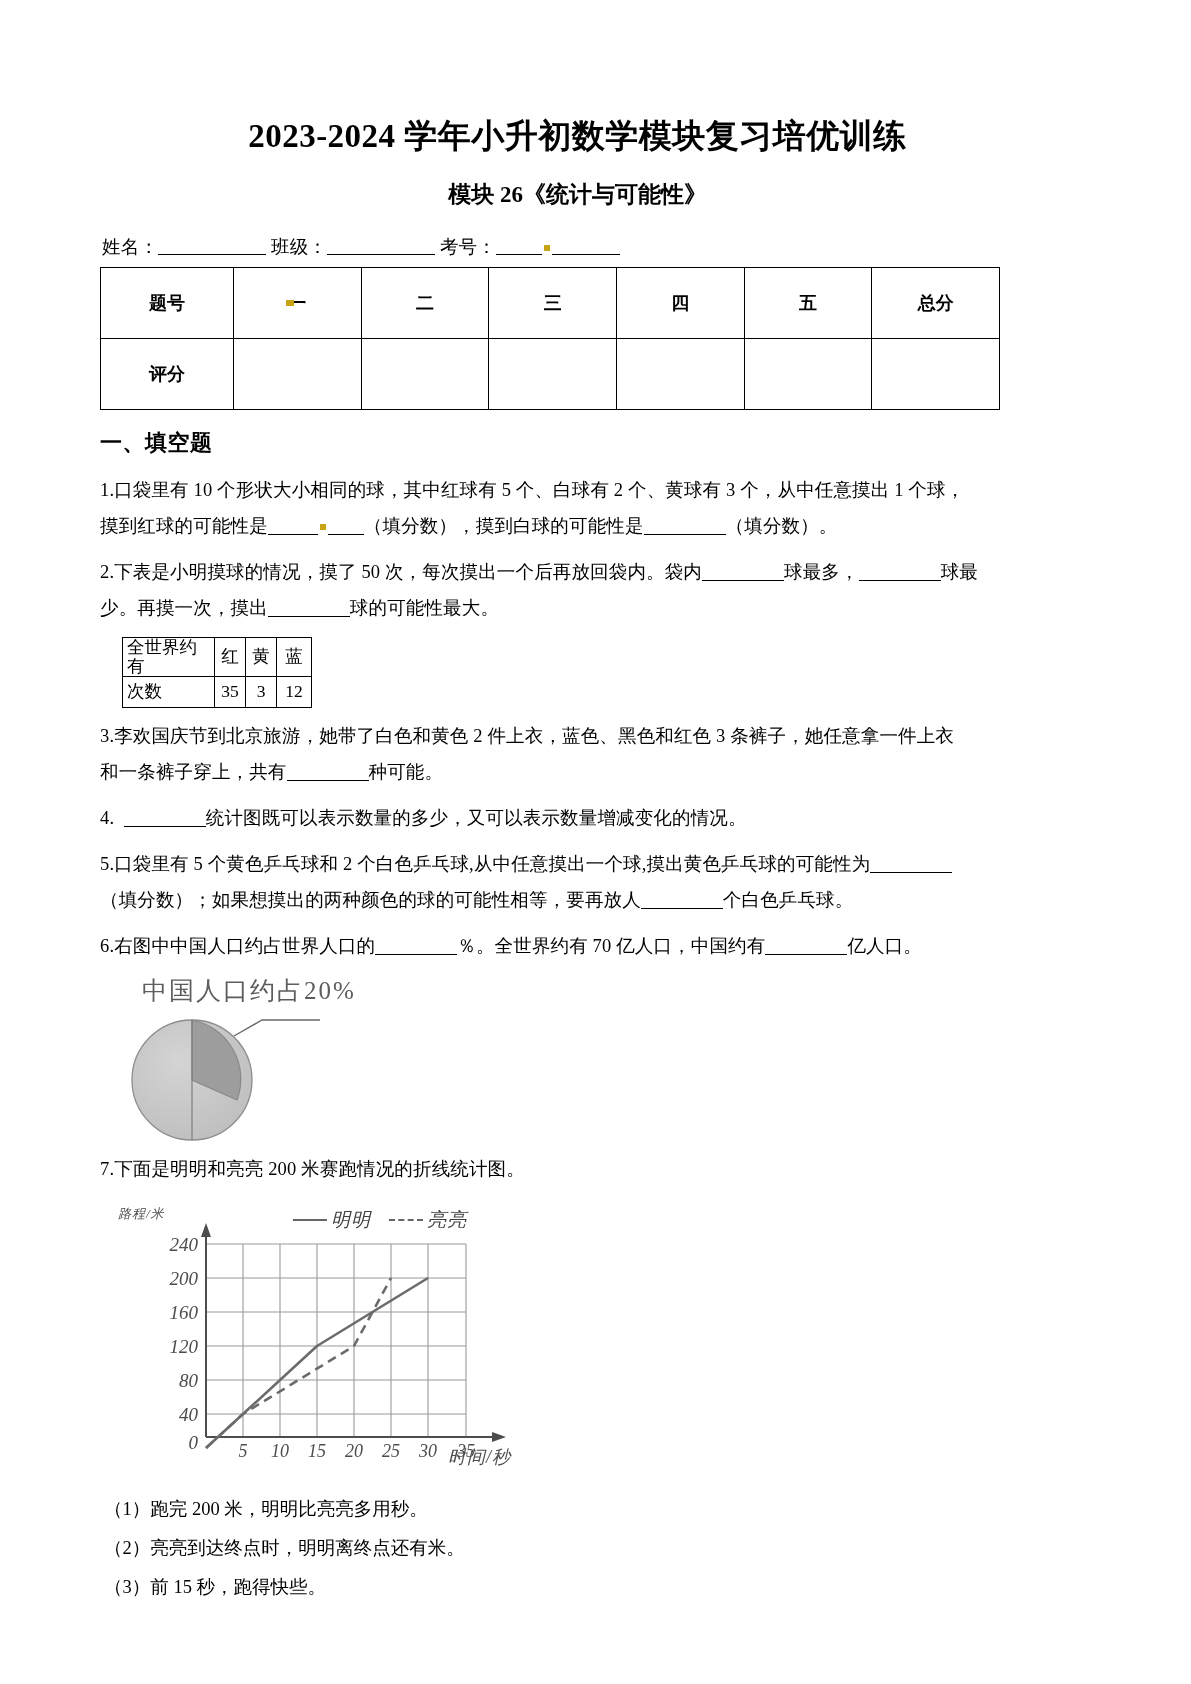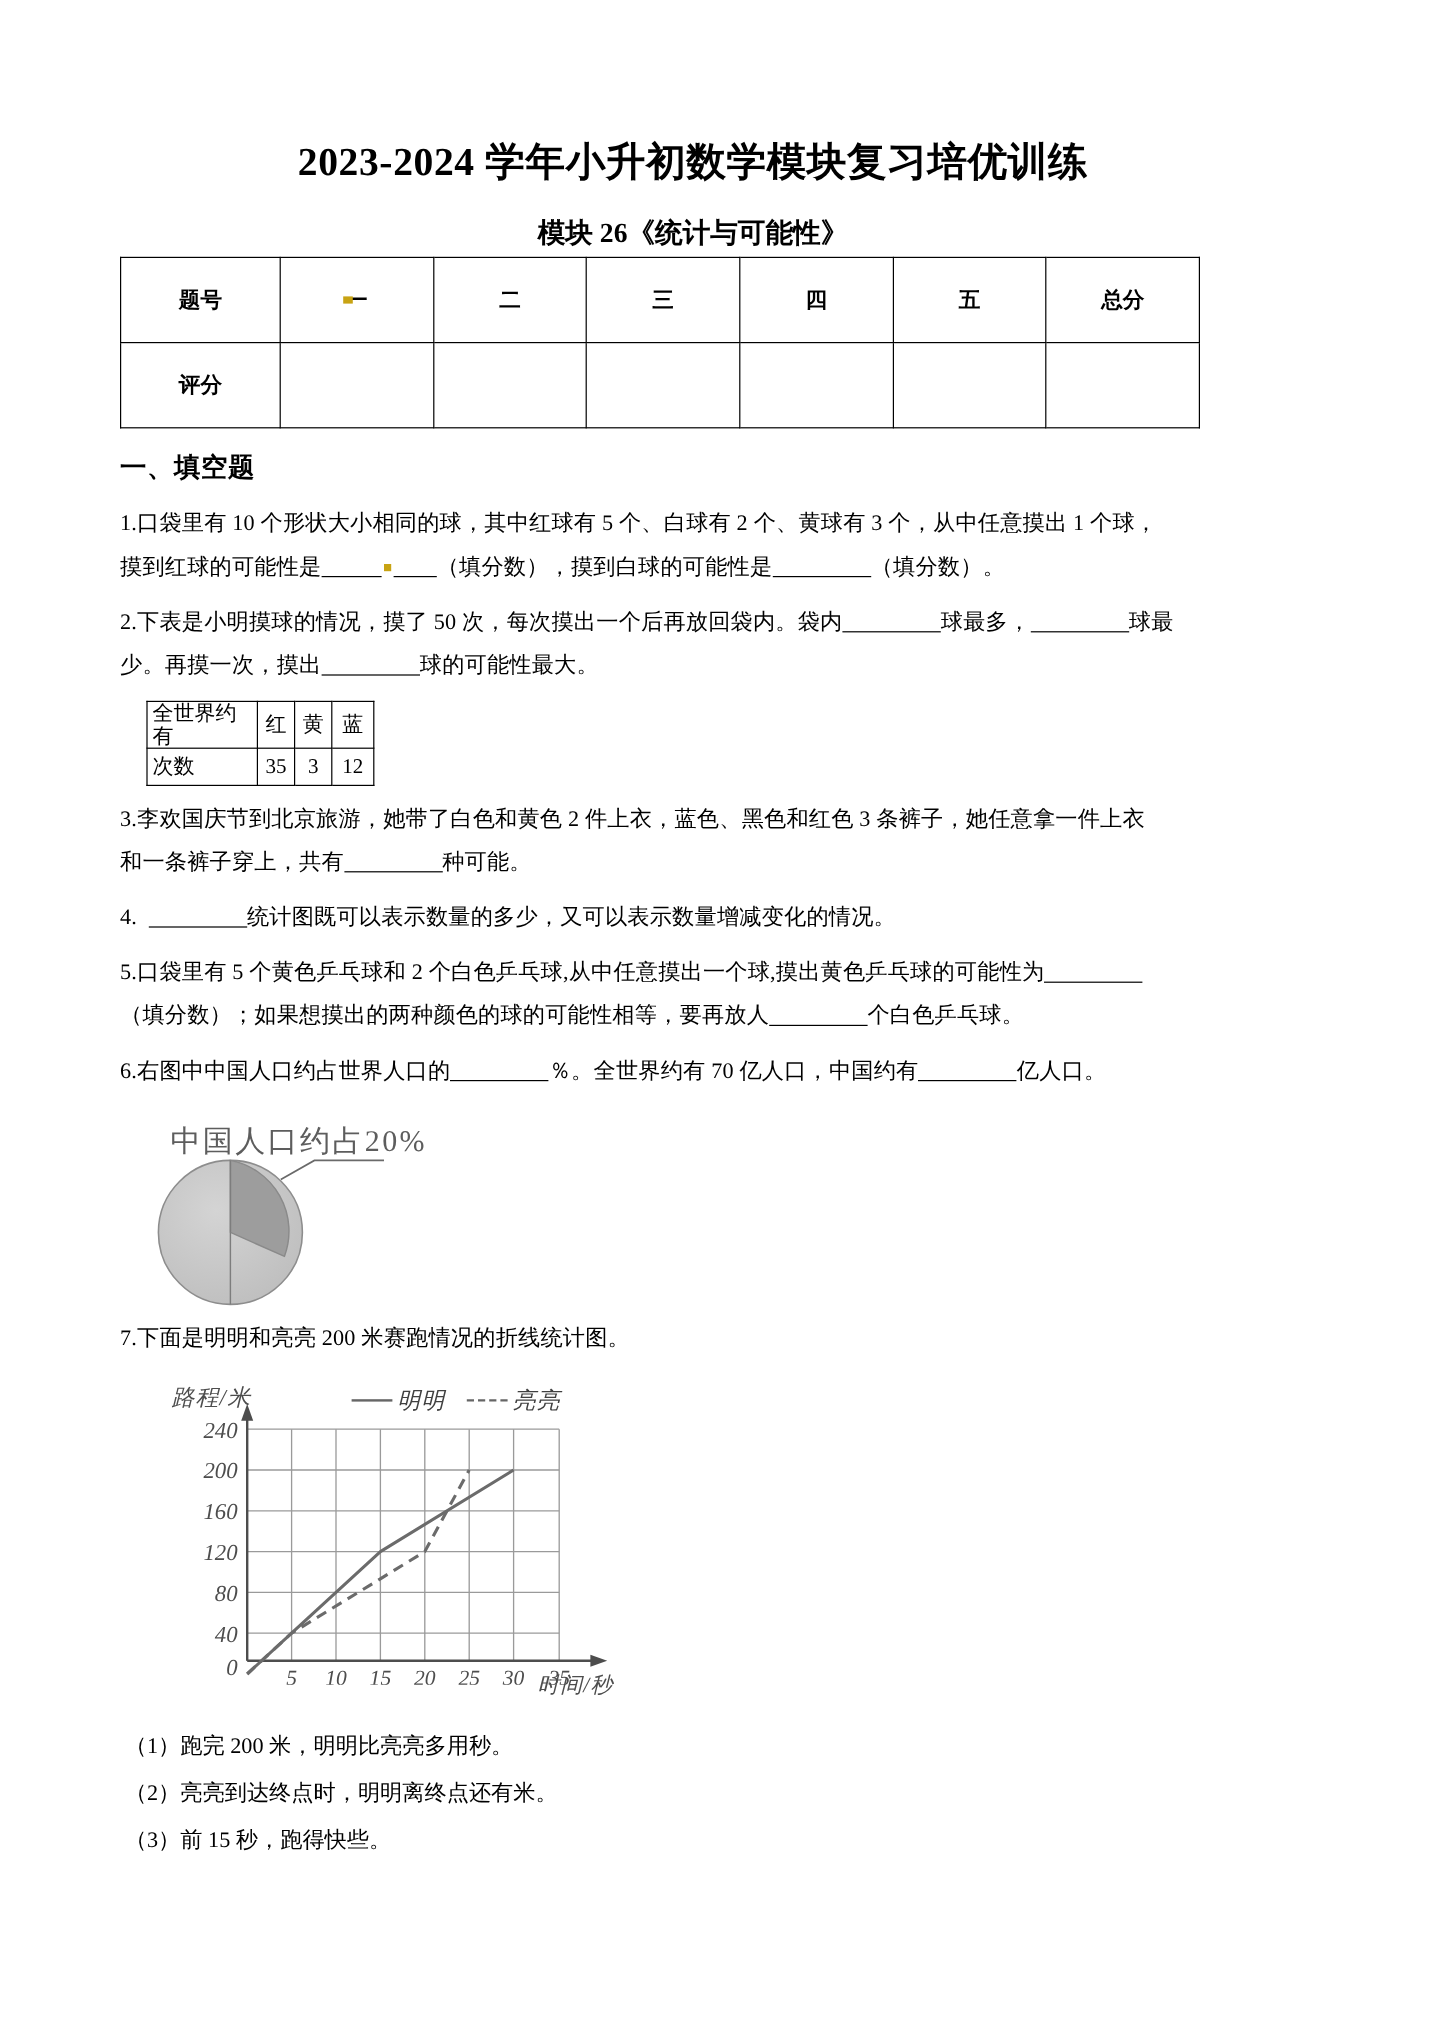--- a/index.html
+++ b/index.html
@@ -133,21 +133,21 @@
   table.balls td.c2{width:24px;}
   table.balls td.c3{width:28px;}
   
   .fig-pie{
     position:relative;
     width:330px;height:165px;
     margin:10px 0 12px 20px;
   }
   .pie-cap{
     position:absolute;
-    left:22px;top:13px;
+    left:22px;top:0;
     font-size:25px;
     color:#5d5d5d;
     font-family:"Liberation Serif",serif;
     letter-spacing:2px;
     white-space:nowrap;
   }
   .pie-wrap{
     position:absolute;
     left:10px;top:44px;
     width:125px;height:125px;
@@ -159,24 +159,23 @@
   }
   
   .fig-line{
     position:relative;
     width:440px;height:280px;
     margin:8px 0 14px 18px;
     color:#555;
   }
   .axis-title-y{
     position:absolute;left:0;top:8px;
-    font-size:19px;color:#4d4d4d;
+    font-size:13px;color:#4d4d4d;
     font-style:italic;
     letter-spacing:1px;
-    margin-left:25px;
   }
   .legend{
     position:absolute;left:175px;top:10px;
     font-size:19px;color:#404040;
     font-style:italic;
     letter-spacing:1px;
     white-space:nowrap;
   }
   .legend .ln{display:inline-block;width:34px;border-top:2px solid #666;vertical-align:5px;margin-right:4px;}
   .legend .ln-d{display:inline-block;width:34px;border-top:2px dashed #666;vertical-align:5px;margin:0 4px 0 18px;}
@@ -193,20 +192,25 @@
   }
 </style>
 </head>
 <body>
 
 <div class="page">
 
   <h1 class="doc-title">2023-2024 学年小升初数学模块复习培优训练</h1>
   <h2 class="doc-subtitle">模块 26《统计与可能性》</h2>
 
+  <div class="idline">
+    <span>姓名：</span><span class="blank-u b-name"></span>
+    <span>班级：</span><span class="blank-u b-class"></span>
+    <span>考号：</span><span class="blank-u b-exam1"></span><span class="ylw-dot"></span><span class="blank-u b-exam2"></span>
+  </div>
 
   <table class="score">
     <tbody>
       <tr>
         <td class="lbl">题号</td>
         <td><span class="hz-one">一</span></td>
         <td>二</td>
         <td>三</td>
         <td>四</td>
         <td>五</td>

